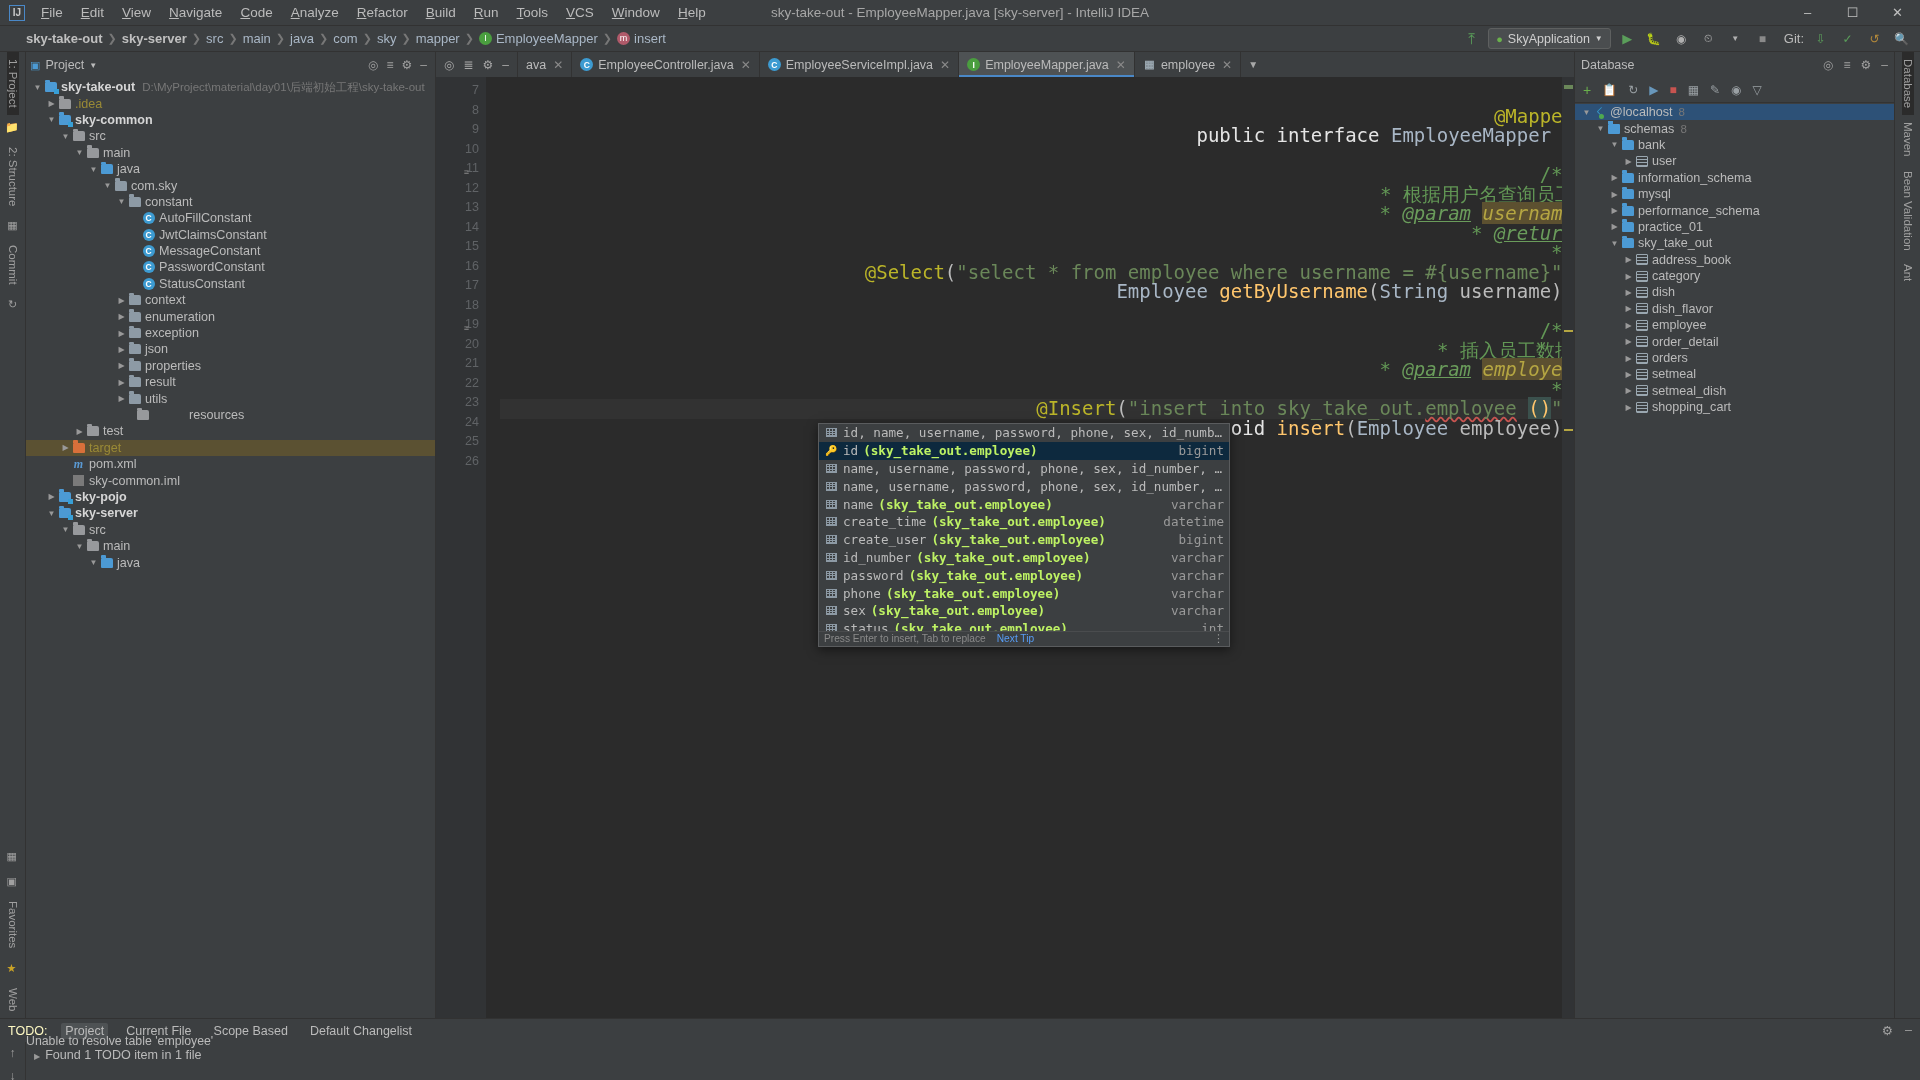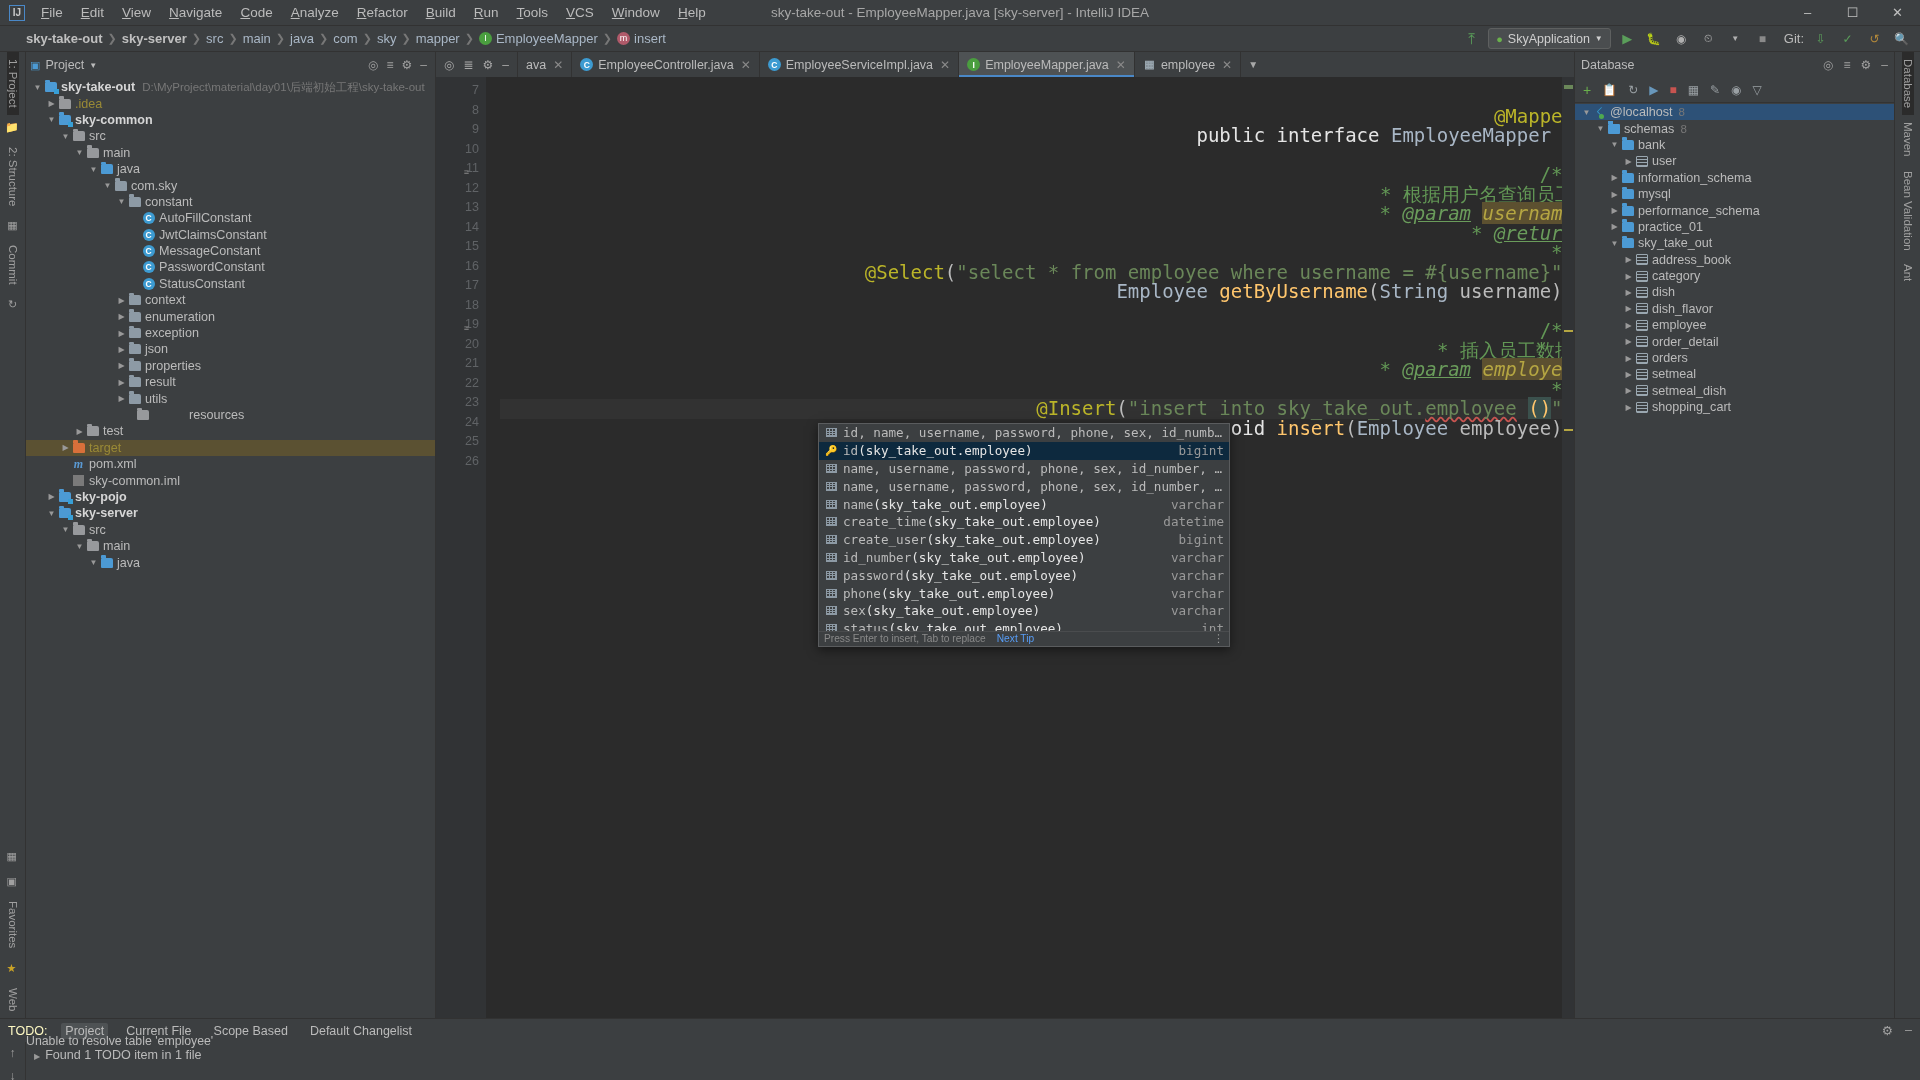--- a/index.html
+++ b/index.html
@@ -115,21 +115,21 @@
   
   #ac{ position:absolute; background:#3c3f41; border:1px solid #5a5c5e; box-shadow:0 3px 10px rgba(0,0,0,.5);
        font-family:"DejaVu Sans Mono","Liberation Mono",monospace; font-size:12.6px; z-index:30;}
   .ac-row{ height:17.8px; display:flex; align-items:center; padding:0 5px; color:#bbbbbb; white-space:nowrap;}
   .ac-row.sel{ background:#0d293e; }
   .ac-ic{ width:15px; flex:none; display:flex; align-items:center; justify-content:center; margin-right:4px;}
   .gridic{ width:11px;height:9px;border:1px solid #8d9aa5; display:grid; grid-template-columns:repeat(3,1fr);}
   .gridic i{ border-right:1px solid #8d9aa5; border-bottom:1px solid #8d9aa5;}
   .keyic{ color:#d9a441; font-size:10px;}
   .ac-main{ color:#bbbbbb;}
-  .ac-own{ color:#e5e5e5; }
+  .ac-own{ color:#bef264; margin-left:5px;font-weight:bold;}
   .ac-type{ margin-left:auto; padding-left:18px; color:#9a9a9a;}
   #ac-foot{ height:15px; display:flex; align-items:center; padding:0 5px; font-size:10.2px;
             color:#8a8a8a; font-family:"Liberation Sans",sans-serif; border-top:1px solid #4a4c4e;}
   #ac-foot .nx{ color:#589df6; margin-left:11px;}
   #ac-foot .dots{ margin-left:auto; color:#9a9a9a; font-size:11px;}
 
   
   #db-pane{ width:320px; flex:none; background:#3c3f41; display:flex; flex-direction:column;
             border-left:1px solid #323232;}
   #db-head{ height:25px; display:flex; align-items:center; padding:0 6px; font-size:12.5px; color:#bbbbbb;}

